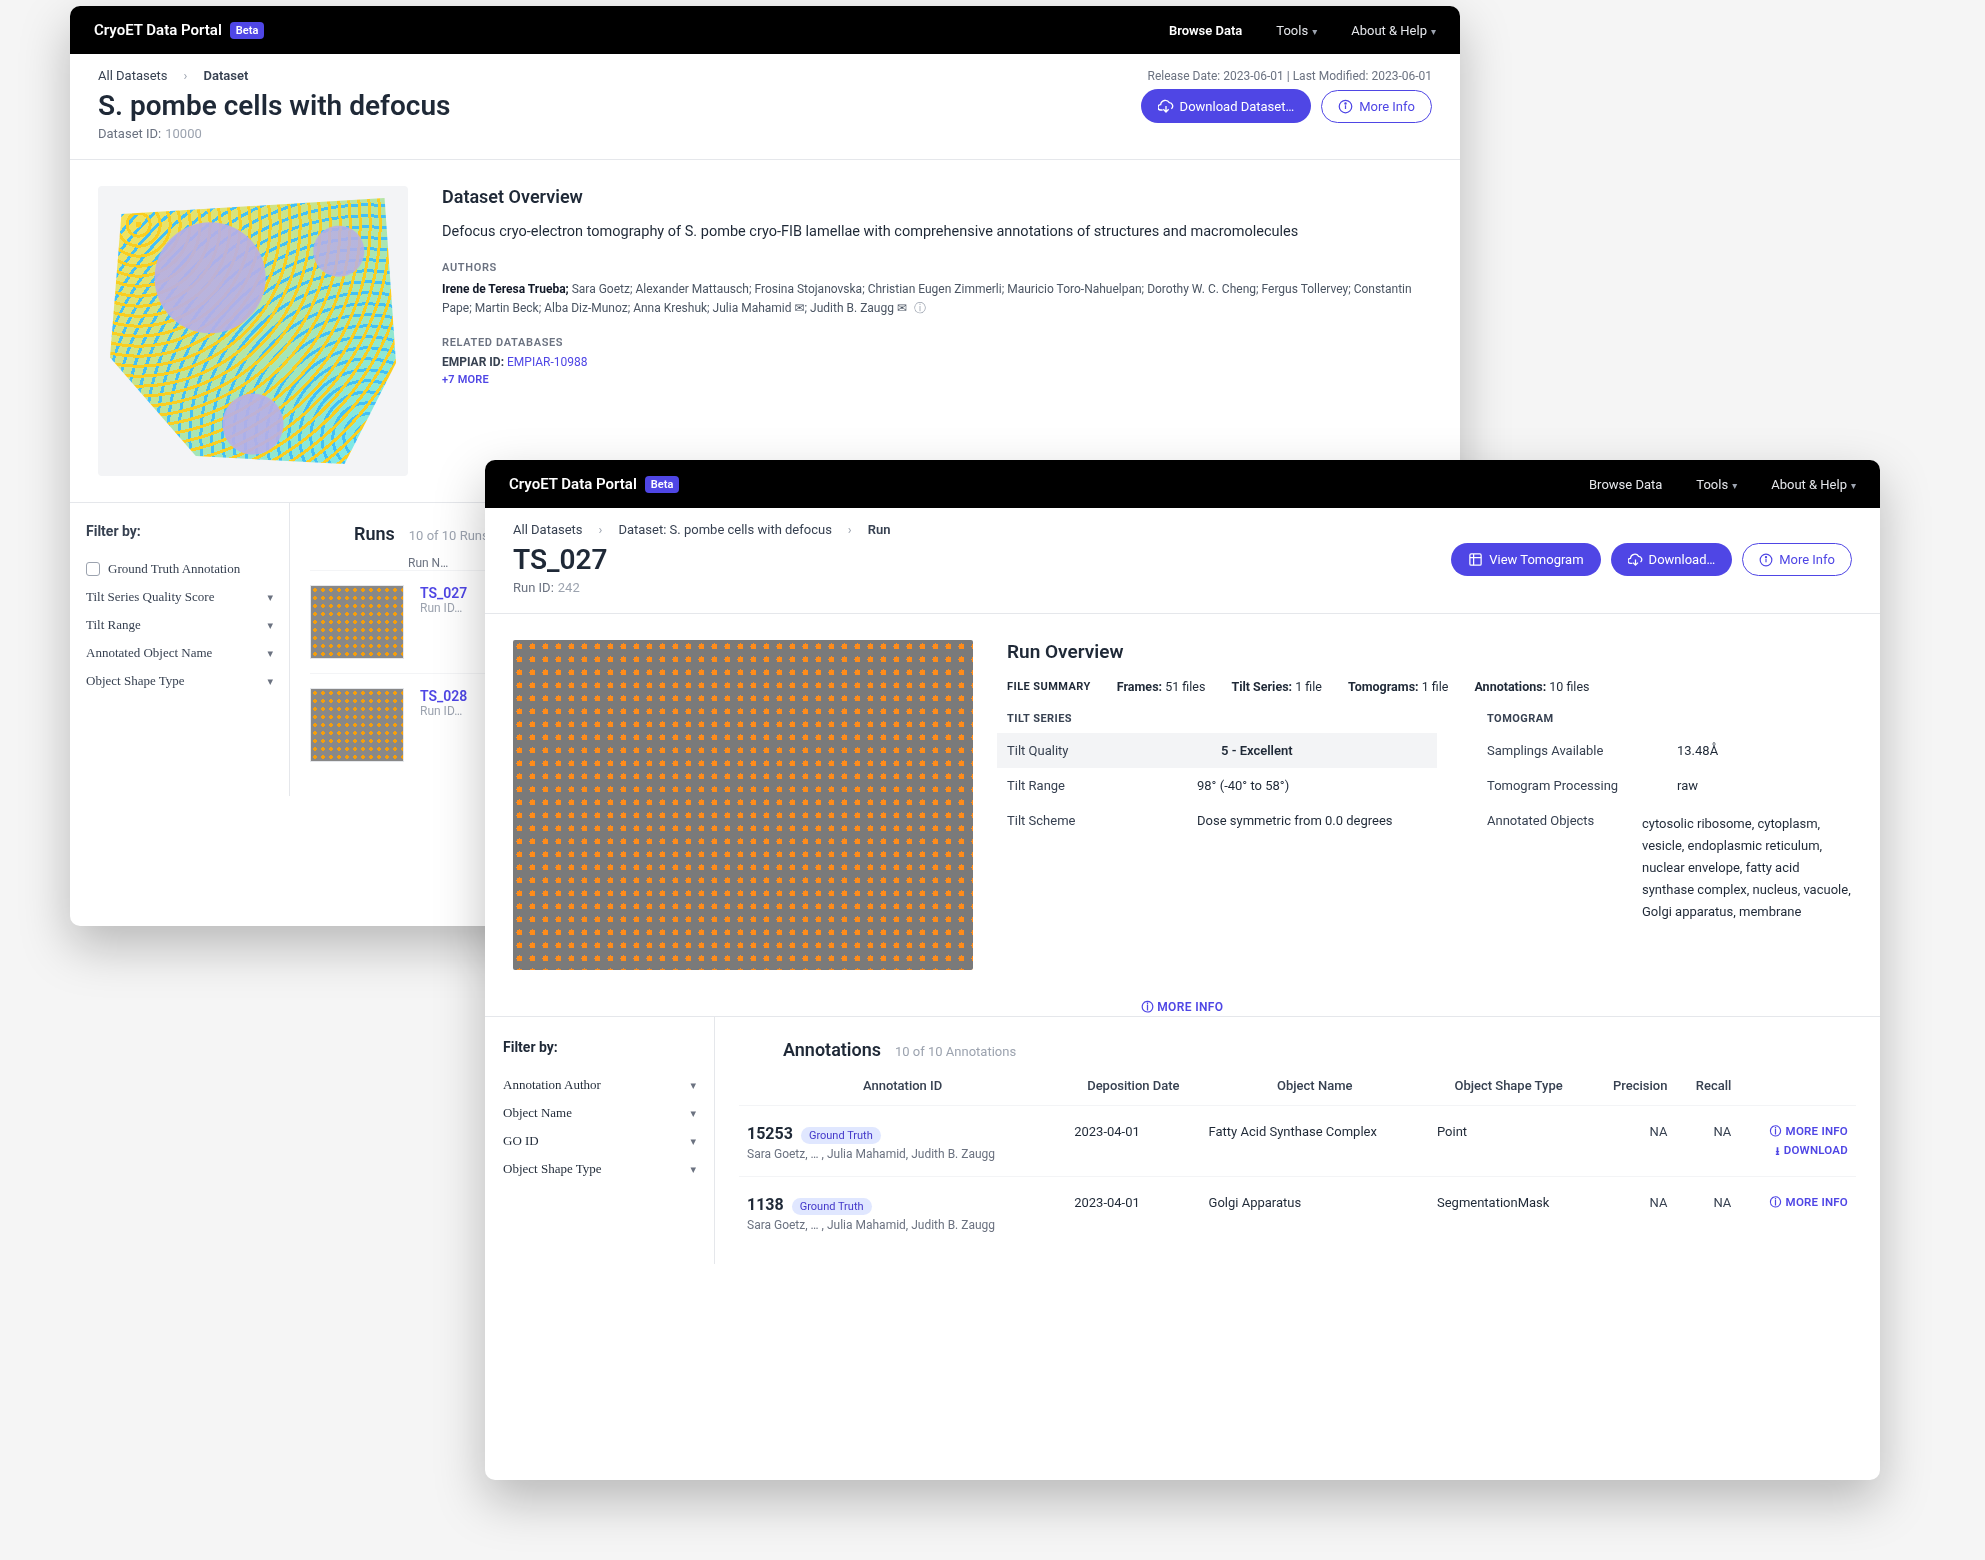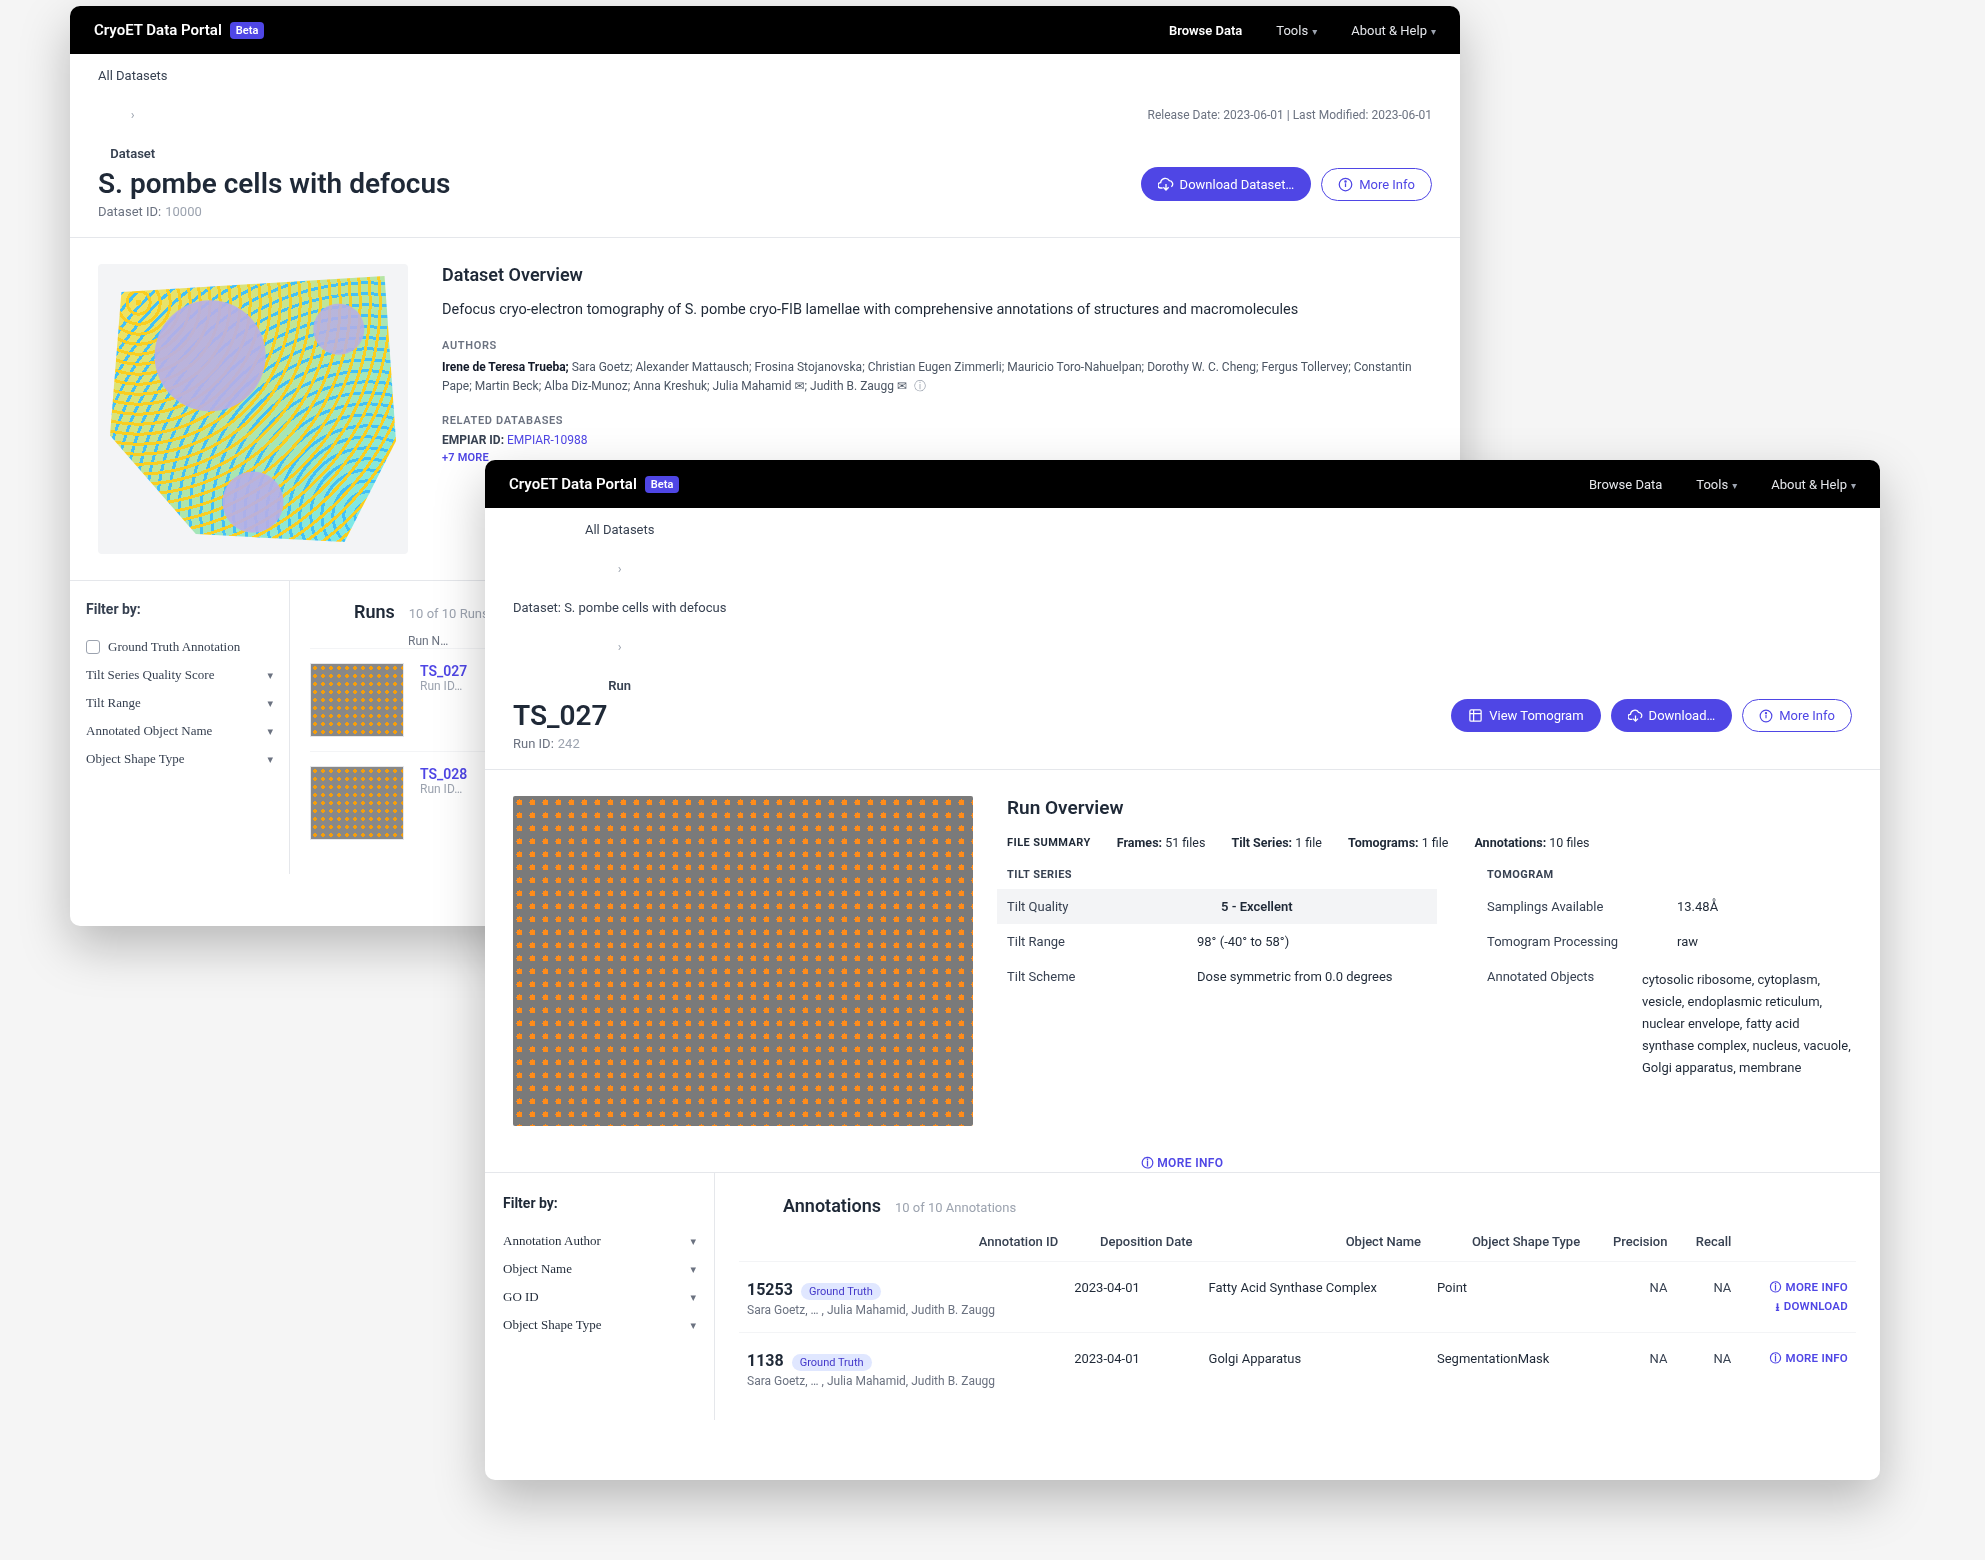--- a/index.html
+++ b/index.html
@@ -38,21 +38,21 @@
   }
   .top-spacer { flex: 1; }
   .topnav { display:flex; gap: 34px; align-items:center; font-size:13px; color:#e5e7eb; }
   .topnav-item { cursor:pointer; }
   .chev { font-size:10px; margin-left:4px; color:#9ca3af; }
 
   .crumbs {
     display:flex; align-items:center; justify-content:space-between;
     padding: 14px 28px 0 28px; font-size: 13px; color:#374151;
   }
-  .crumb-trail { display:flex; gap:24px; align-items:center;flex-direction:column; }
+  .crumb-trail { display:flex; gap:16px; align-items:center; }
   .crumb-link { color:#374151; cursor:pointer; }
   .crumb-sep { color:#9ca3af; }
   .dateinfo { color:#6b7280; font-size:12px; }
 
   .page-head {
     display:flex; justify-content:space-between; align-items:flex-start;
     padding: 6px 28px 18px 28px;
     border-bottom:1px solid #e5e7eb;
   }
   .page-title { font-size: 28px; font-weight:600; }
@@ -135,21 +135,21 @@
   .excellent { color:#16a34a; font-weight:600;margin-left:24px; }
   .more-info-center { text-align:center; margin:12px 0 0 0; }
   .more-info-center a { color:#4f46e5; font-size:12px; font-weight:600; letter-spacing:.03em; cursor:pointer; }
 
   
   .ann-area { display:flex; border-top:1px solid #e5e7eb; }
   .ann-filters { width:230px; border-right:1px solid #e5e7eb; padding:22px 18px; font-size:13px; }
   .ann-list { flex:1; padding:22px 24px; }
   .atable { width:100%; font-size:13px; border-collapse:collapse; }
   .atable th {
-    text-align:right; font-weight:500; color:#374151;
+    text-align:center; font-weight:500; color:#374151;
     padding:6px 8px 12px 8px; font-size:13px;
   }
   .atable td { padding:18px 8px 10px 8px; vertical-align:top; border-top:1px solid #f3f4f6; }
   .atable th.right, .atable td.right { text-align:right; }
   .aid { font-weight:700; font-size:16px; }
   .gt-badge {
     background:#e0e7ff; color:#4338ca;
     font-size:11px; padding:2px 8px; border-radius:10px; margin-left:8px;
   }
   .subauth { color:#6b7280; font-size:12px; margin-top:4px; }

